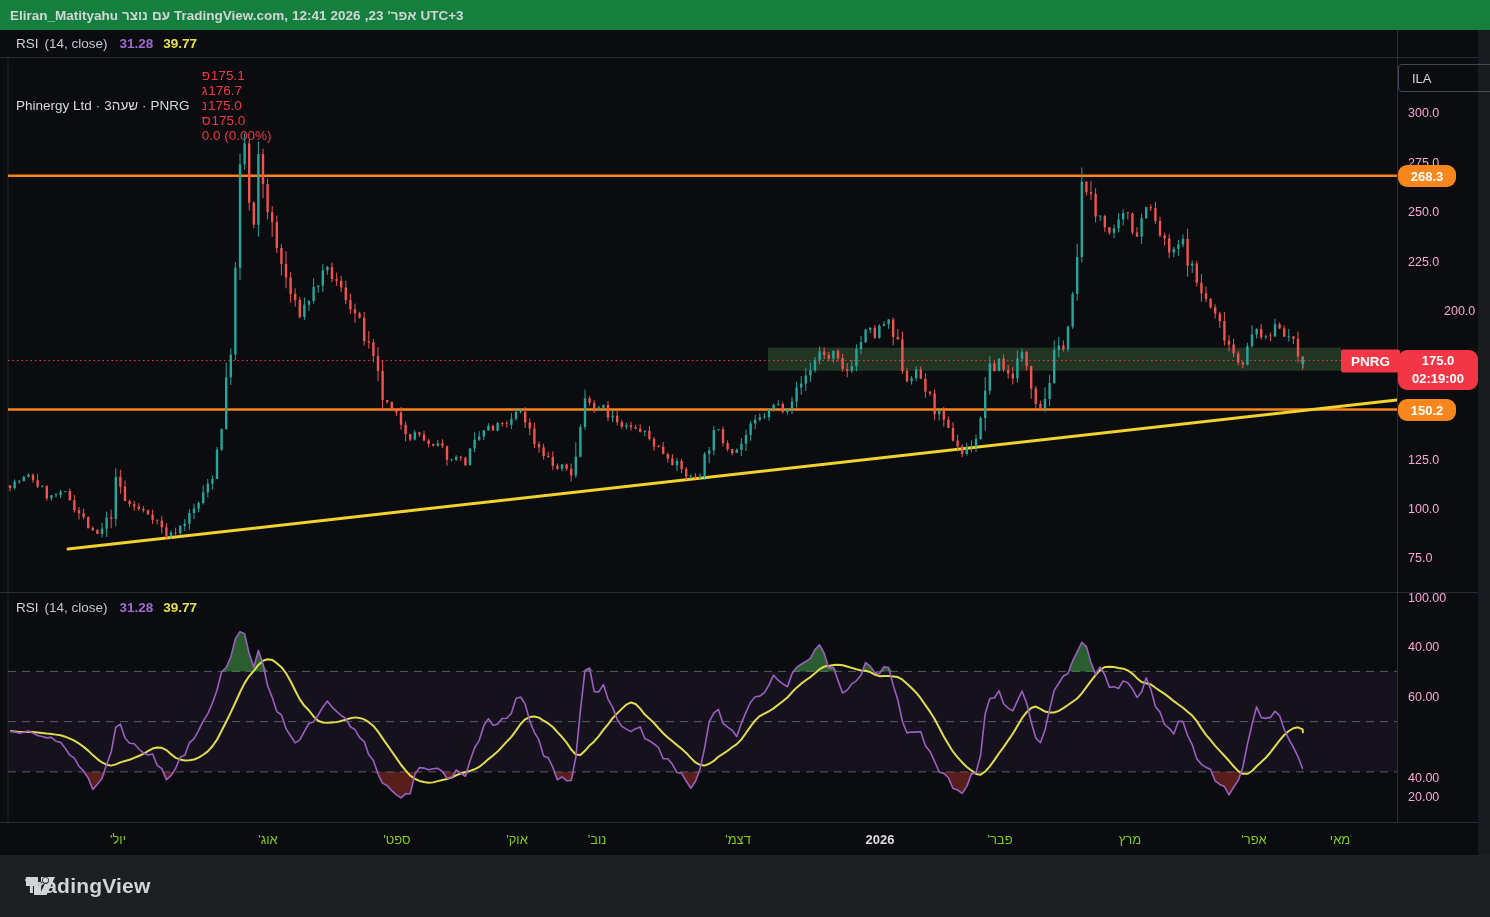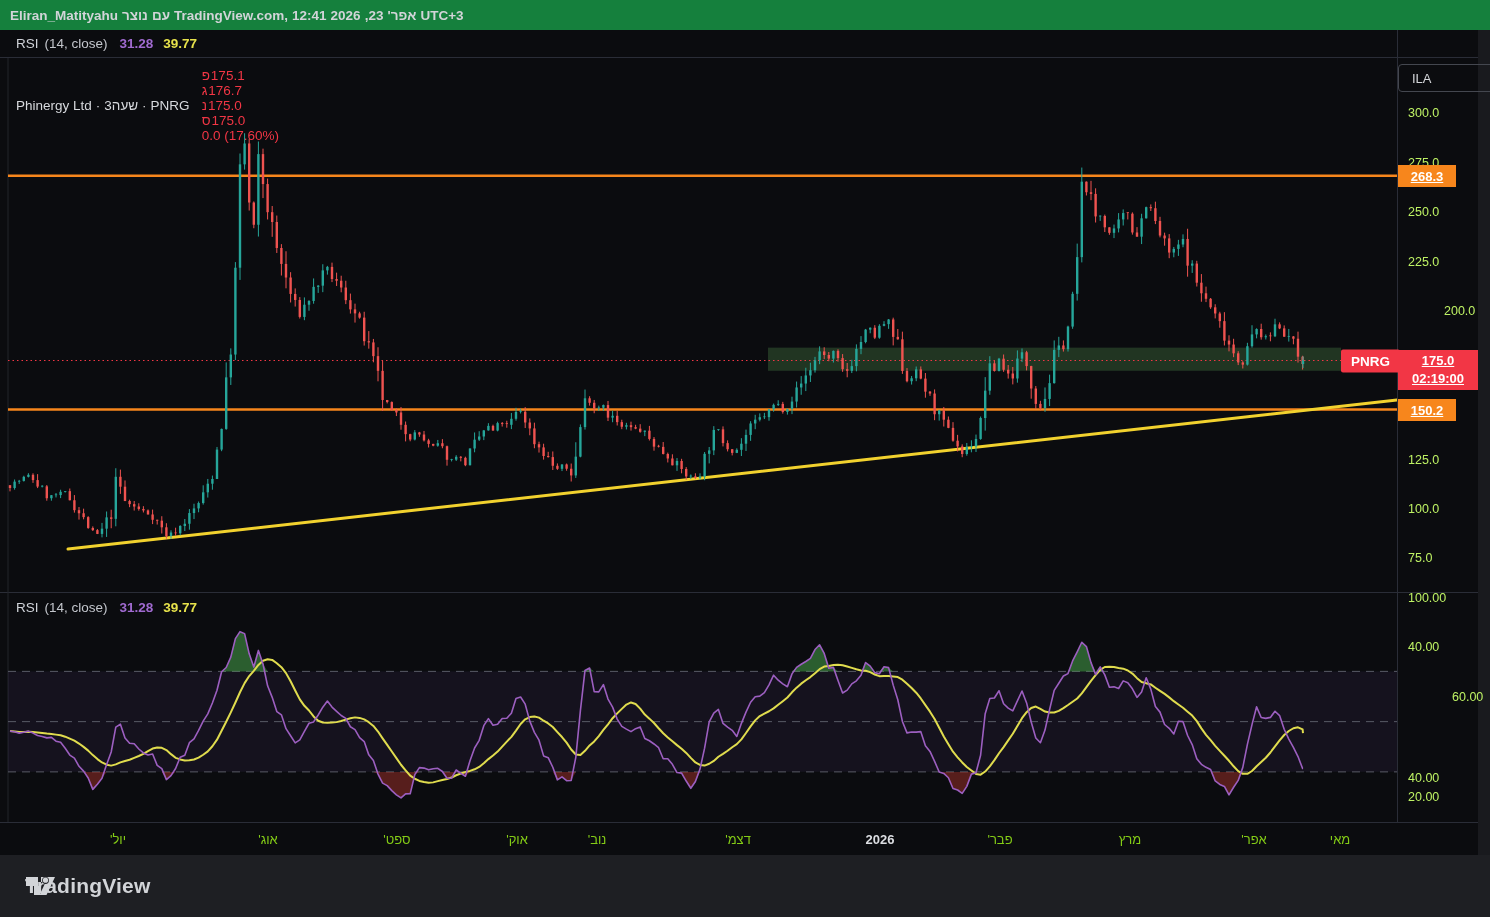--- a/index.html
+++ b/index.html
@@ -19,22 +19,22 @@
   .legend .vals{display:flex;gap:10px;margin-left:6px;font-weight:600;align-items:flex-end;}
   .val-rsi{color:#a06ad0;}
   .val-ma{color:#e7e24b;}
   .sym-legend{position:absolute;display:flex;align-items:center;font-size:13.5px;color:#d7d9dd;}
   .sym-legend span{unicode-bidi:isolate;display:inline-block;}
   .sym-part{margin-right:4px;}
   .ohlc{display:flex;margin-left:8px;color:#f23645;}
   .ohlc .tok{margin-right:9px;display:flex;}
   .ohlc .heb{unicode-bidi:isolate;direction:rtl;margin-right:1px;}
   
-  .axis-label{position:absolute;left:1408px;transform:translateY(-50%);color:#bef264;font-size:12.5px;white-space:nowrap;}
-  .badge{position:absolute;color:#fff;font-weight:700;font-size:13px;display:flex;align-items:center;justify-content:center;border-radius:0;text-decoration:underline;}
+  .axis-label{position:absolute;left:1408px;transform:translateY(-50%);color:#f9a8d4;font-size:12.5px;white-space:nowrap;}
+  .badge{position:absolute;color:#fff;font-weight:700;font-size:13px;display:flex;align-items:center;justify-content:center;border-radius:9px;}
   .badge-orange{left:1398px;width:58px;height:22px;background:#f7861c;transform:translateY(-50%);}
   .badge-price{left:1398px;width:80px;background:#f23645;flex-direction:column;line-height:18px;padding:2px 0;transform:translateY(-50%);}
   .tag-sym{position:absolute;background:#f23645;color:#fff;font-weight:700;font-size:13.5px;
     height:23px;display:flex;align-items:center;justify-content:center;border-radius:2px;transform:translateY(-50%);}
   #ila-btn{position:absolute;left:1398px;top:34px;width:100px;height:28px;border:1px solid #44474f;border-radius:4px;
     color:#d4d6da;font-size:13px;display:flex;align-items:center;padding-left:13px;cursor:pointer;}
   
   #timeaxis{position:absolute;left:0;top:792px;width:1478px;height:33px;}
   .month{position:absolute;top:50%;transform:translate(-50%,-50%);color:#84cc16;font-size:13px;unicode-bidi:isolate;direction:rtl;white-space:nowrap;}
   .month.bold{font-weight:700;color:#dcdee2;}
@@ -87,21 +87,21 @@
             <span>175.1</span>
           </span><span class="tok">
             <span class="heb">ג</span>
             <span>176.7</span>
           </span><span class="tok">
             <span class="heb">נ</span>
             <span>175.0</span>
           </span><span class="tok">
             <span class="heb">ס</span>
             <span>175.0</span>
-          </span><span>0.0 (17.60%)</span></span>
+          </span><span>0.0 (0.00%)</span></span>
       </div>
 
     <svg id="main-svg" viewBox="0 58 1397 534" style="left:0;top:28px;width:1397px;height:534px">
         <line x1="8" y1="58" x2="8" y2="592" stroke="#22242a" stroke-width="1"></line>
         <rect x="768" y="347.63" width="573" height="23.165999999999997" fill="rgba(80,140,75,0.32)"></rect>
         <line x1="8" y1="175.76599999999996" x2="1397" y2="175.76599999999996" stroke="#f7861c" stroke-width="2.5"></line>
         <line x1="8" y1="409.60400000000004" x2="1397" y2="409.60400000000004" stroke="#f7861c" stroke-width="2.5"></line>
         <line x1="8" y1="360.5" x2="1397" y2="360.5" stroke="#f23645" stroke-width="1" stroke-dasharray="1.5 3"></line>
         <line x1="68" y1="549" x2="1397" y2="400" stroke="#f2d22e" stroke-width="3" stroke-linecap="round"></line>
         <line x1="10" y1="485.02617951282156" x2="10" y2="491.36882870352827" stroke="#ef5350" stroke-width="1"></line>
@@ -697,21 +697,21 @@
         <div class="axis-label" style="top: 83px;">300.0</div>
         <div class="axis-label" style="top: 133px;">275.0</div>
         <div class="axis-label" style="top: 182px;">250.0</div>
         <div class="axis-label" style="top: 232px;">225.0</div>
         <div class="axis-label" style="top: 281px; margin-left: 36px;">200.0</div>
         <div class="axis-label" style="top: 430px;">125.0</div>
         <div class="axis-label" style="top: 479px;">100.0</div>
         <div class="axis-label" style="top: 528px;">75.0</div>
         <div class="axis-label" style="top: 568px;">100.00</div>
         <div class="axis-label" style="top: 617px;">40.00</div>
-        <div class="axis-label" style="top: 667px; margin-left: 44px;">60.00</div>
+        <div class="axis-label" style="top: 667px;">60.00</div>
         <div class="axis-label" style="top: 716px; margin-top: 32px;">40.00</div>
         <div class="axis-label" style="top: 767px;">20.00</div>
       </div>
     <div id="ila-btn">ILA</div>
 
     <div class="badge badge-orange" id="badge-res" style="top: 146px;">268.3</div>
     <div class="badge badge-orange" id="badge-sup" style="top: 380px;">150.2</div>
     <div class="tag-sym" id="tag-pnrg" style="top: 331px; left: 1341px; width: 59px;">PNRG</div>
     <div class="badge badge-price" id="badge-last" style="top: 340px;">
       <span>175.0</span>

